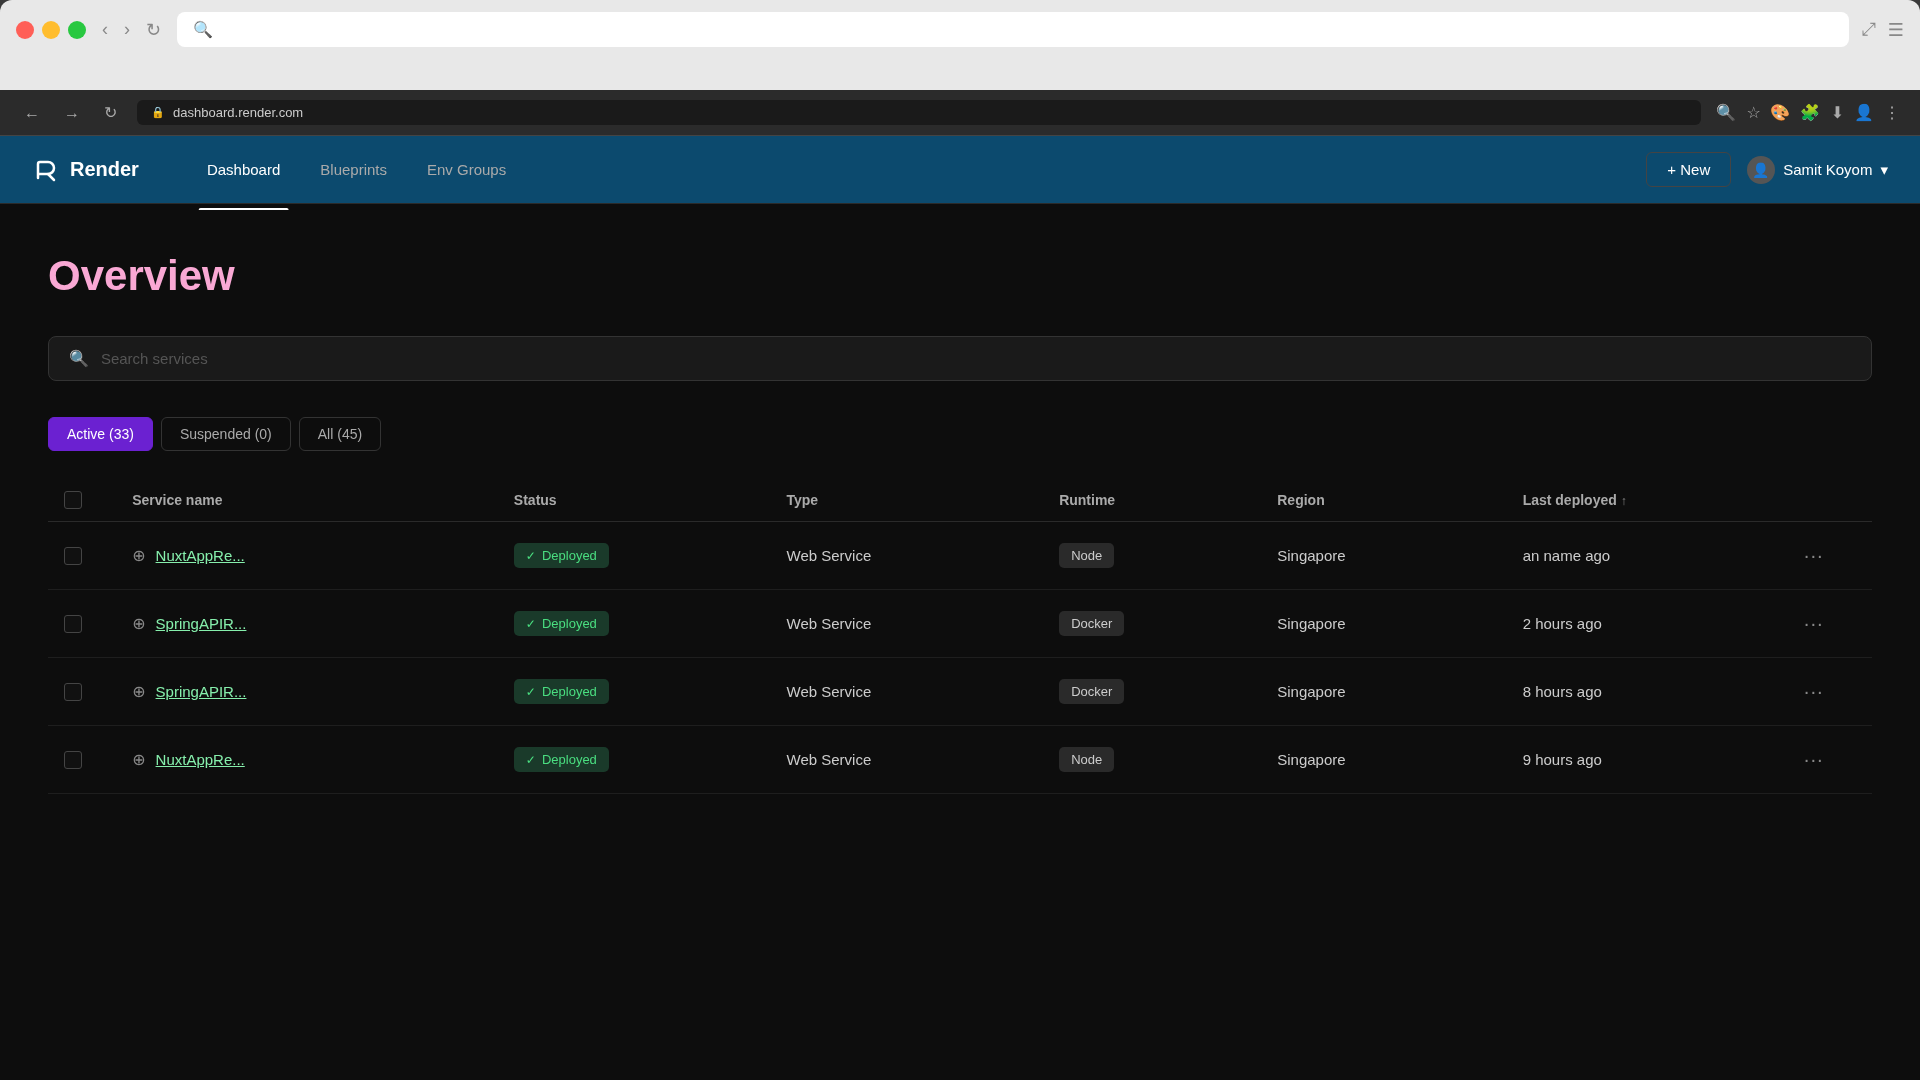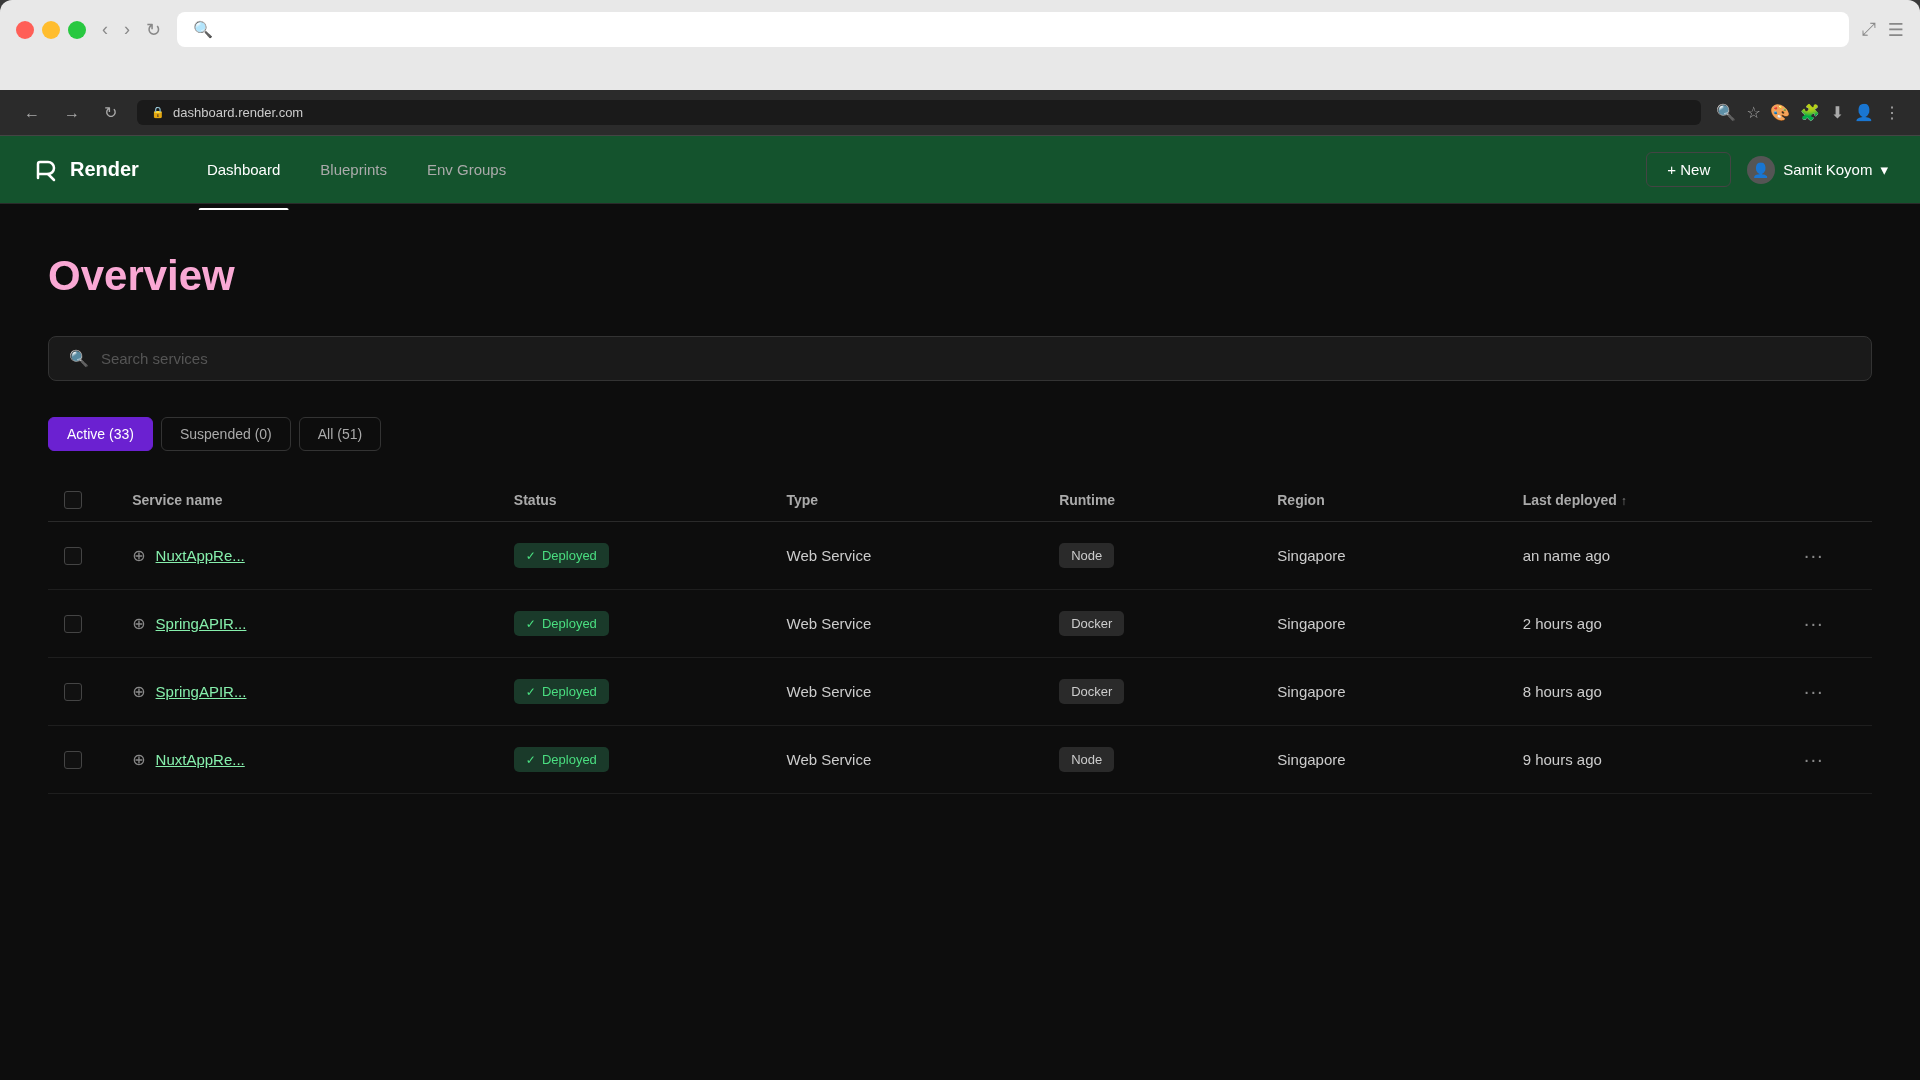--- a/index.html
+++ b/index.html
@@ -135,21 +135,21 @@
     .app-container {
       background: #0d0d0d;
       height: calc(1080px - 90px - 46px);
       display: flex;
       flex-direction: column;
       overflow: hidden;
     }
 
     
     .top-nav {
-      background: #14532d;
+      background: #0c4a6e;
       display: flex;
       align-items: center;
       padding: 0 32px;
       height: 68px;
       border-bottom: 1px solid #2a2a2a;
       flex-shrink: 0;
     }
 
     .logo {
       display: flex;
@@ -477,21 +477,21 @@
     <h1 class="page-title">Overview</h1>
 
     <div class="search-bar">
       <span>🔍</span>
       <input type="text" placeholder="Search services" style="">
     </div>
 
     <div class="filter-tabs">
       <button class="filter-tab active">Active (33)</button>
       <button class="filter-tab inactive">Suspended (0)</button>
-      <button class="filter-tab inactive">All (51)</button>
+      <button class="filter-tab inactive">All (45)</button>
     </div>
 
     <table class="services-table">
       <thead>
         <tr>
           <th class="col-check">
               <div class="checkbox"></div>
             </th>
           <th class="col-name">Service name</th>
           <th class="col-status">Status</th>

